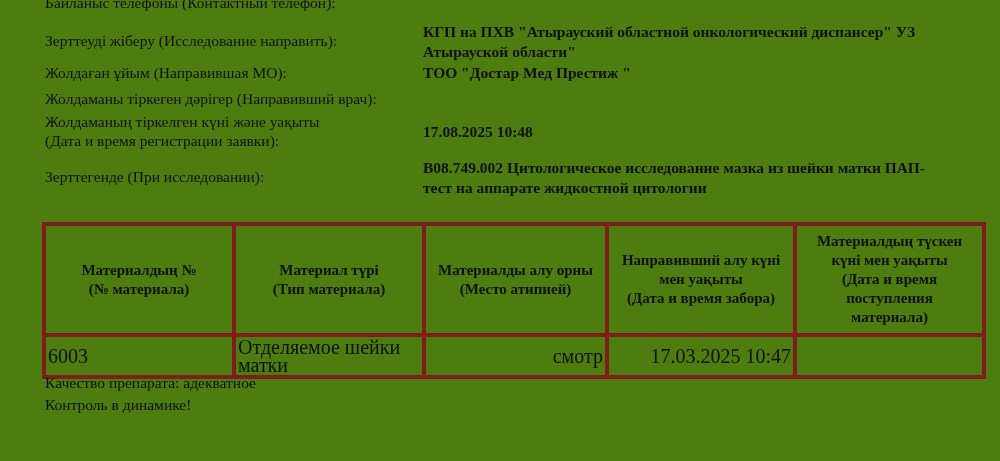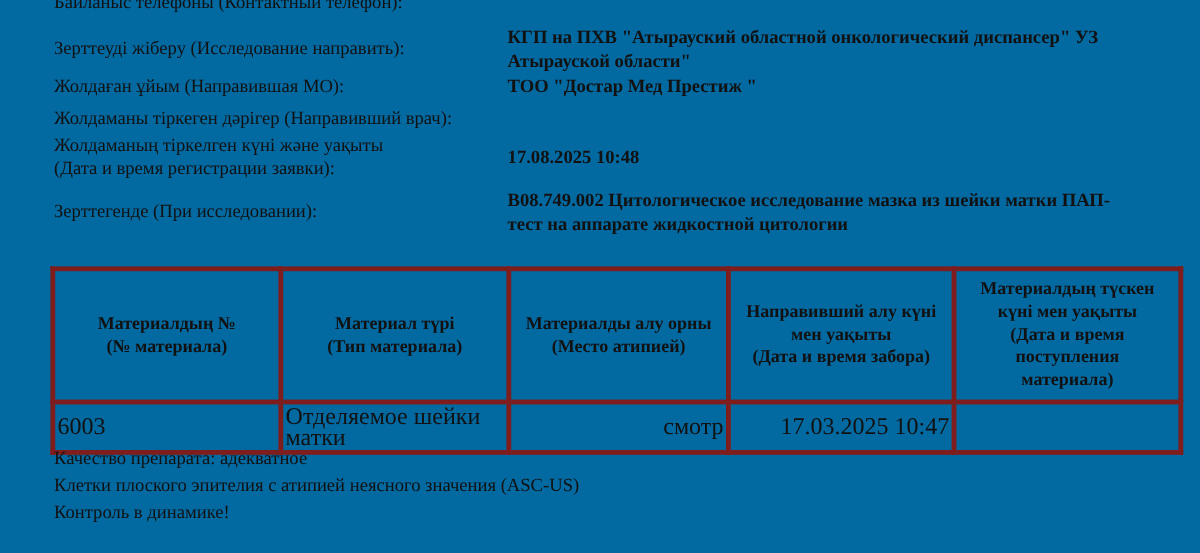--- a/index.html
+++ b/index.html
@@ -1,20 +1,20 @@
 <!DOCTYPE html>
 <html><head>
 <meta charset="utf-8">
 <style>
   html, body { margin: 0; padding: 0; background: #ffffff; }
   .page {
     position: relative;
     width: 1000px;
     height: 461px;
-    background: #0369a1;
+    background: #4d7c0f;
     overflow: hidden;
     font-family: "Liberation Serif", "DejaVu Serif", serif;
     color: #111111;
   }
   .label {
     position: absolute;
     left: 45px;
     width: 372px;
     font-size: 15.5px;
     line-height: 19px;
@@ -125,17 +125,16 @@
         <td class="c-left">Отделяемое шейки матки</td>
         <td class="c-center">смотр</td>
         <td class="c-center">17.03.2025 10:47</td>
         <td class="c-center"></td>
       </tr>
     </tbody>
   </table>
 
   <div class="conclusion">
     <div>Качество препарата: адекватное</div>
-    <div>Клетки плоского эпителия с атипией неясного значения (ASC-US)</div>
     <div>Контроль в динамике!</div>
   </div>
 
 </div>
 
 </body></html>

